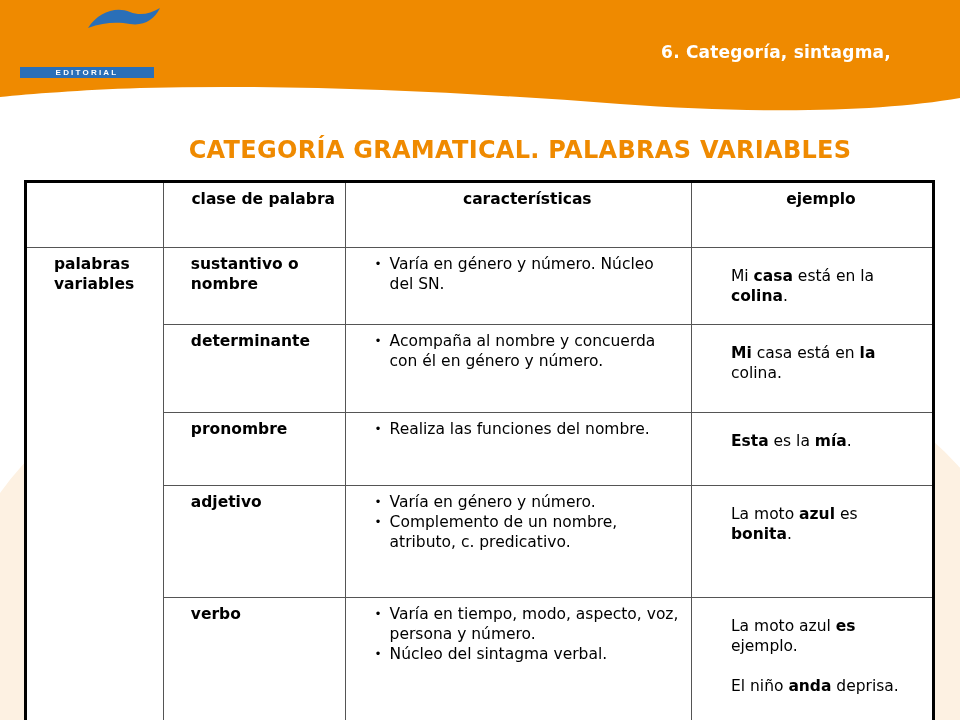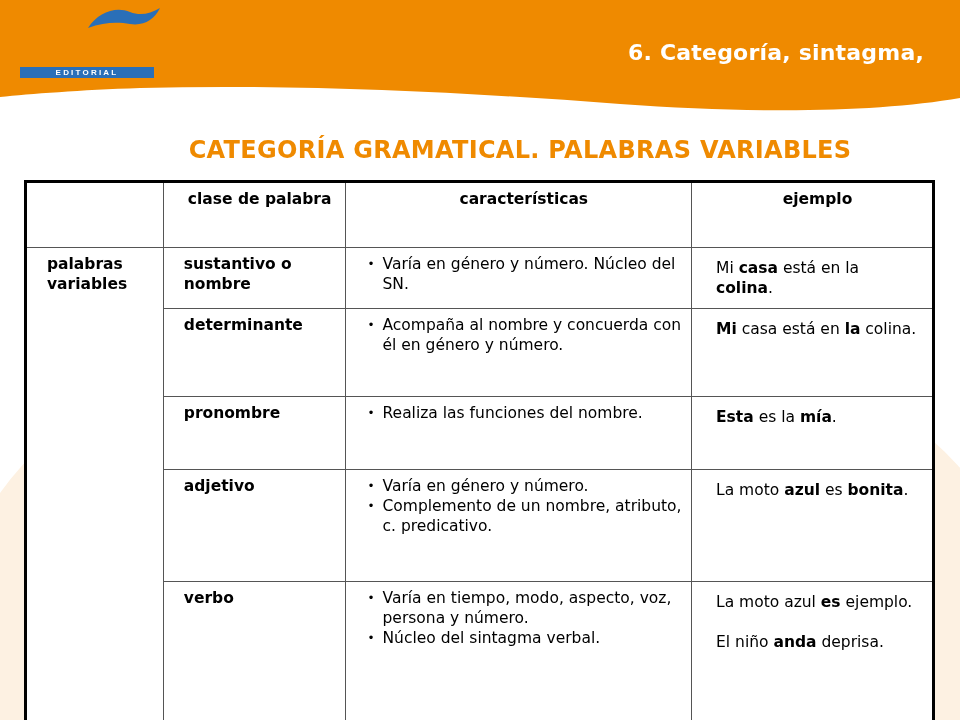--- a/index.html
+++ b/index.html
@@ -20,48 +20,48 @@
       position: absolute; left: 4px; top: 26px; font-size: 31px; color: #2b2223;
       font-family: "Liberation Sans", sans-serif; letter-spacing: -0.5px; line-height: 1;
     }
     .logo-bar {
       position: absolute; left: 2px; top: 61px; width: 134px; height: 11px; background: #2a6fb8;
       color: #ffffff; font-size: 8px; font-weight: bold; letter-spacing: 2.2px;
       text-align: center; line-height: 11px; font-family: Liberation Sans, sans-serif;
     }
     .chapter-title {
       position: absolute; right: 24px; top: 42px; width: 320px; text-align: center;
-      color: #ffffff; font-weight: bold; font-size: 22px; line-height: 21px; z-index: 2;
+      color: #ffffff; font-weight: bold; font-size: 17px; line-height: 21px; z-index: 2;
       letter-spacing: 0.2px;
     }
     .page-title {
       position: absolute; left: 0; width: 960px; top: 136px; text-align: center;
       color: #ef8a00; font-weight: bold; font-size: 24px; z-index: 2;
       font-family: "DejaVu Sans", sans-serif; letter-spacing: 0.3px; margin-left: 40px;
     }
     table.grammar {
       position: absolute; left: 24px; top: 180px; width: 911px; z-index: 2;
       border-collapse: collapse; border: 3px solid #000; background: #ffffff;
       font-size: 15.5px; color: #000;
     }
     table.grammar td, table.grammar th {
-      border: 1px solid #555; vertical-align: top; padding: 6px 9px 6px 20px; line-height: 20px;
+      border: 1px solid #555; vertical-align: top; padding: 6px 9px 6px 27px; line-height: 20px;
     }
     table.grammar th { font-weight: bold; text-align: center; font-size: 15.5px; }
     col.c1 { width: 138px; } col.c2 { width: 182px; } col.c3 { width: 348px; } col.c4 { width: 243px; }
     tr.h-head { height: 66px; }
     td.group { vertical-align: middle; font-weight: bold; }
     td.cls { font-weight: bold; }
     ul.feat { margin: 0; padding: 0; list-style: none; }
     ul.feat li { position: relative; padding-left: 17px; }
     ul.feat li::before {
       content: "\2022"; position: absolute; left: 2px; top: 0; font-size: 12px;
     }
     .ex b { font-weight: bold; }
-    .ex p { margin: 4px; }
+    .ex p { margin: 12px; }
     .ex p + p { margin-top: 20px; }
   </style>
 </head>
 <body>
 
 <div class="watermark"></div>
 
 <svg class="header-band" viewBox="0 0 960 120" preserveAspectRatio="none">
   <path d="M0,0 L960,0 L960,98 C880,112 760,114 620,104 C460,92 300,84 140,88 C80,90 30,94 0,97 Z" fill="#ef8a00"></path>
 </svg>

